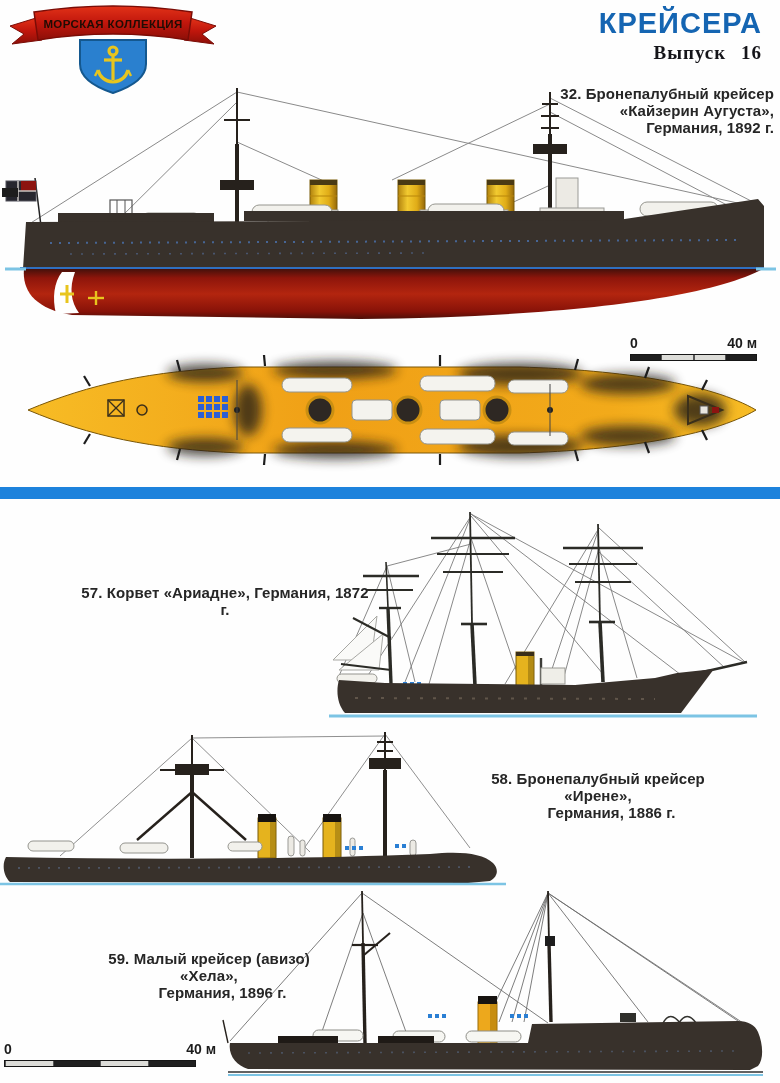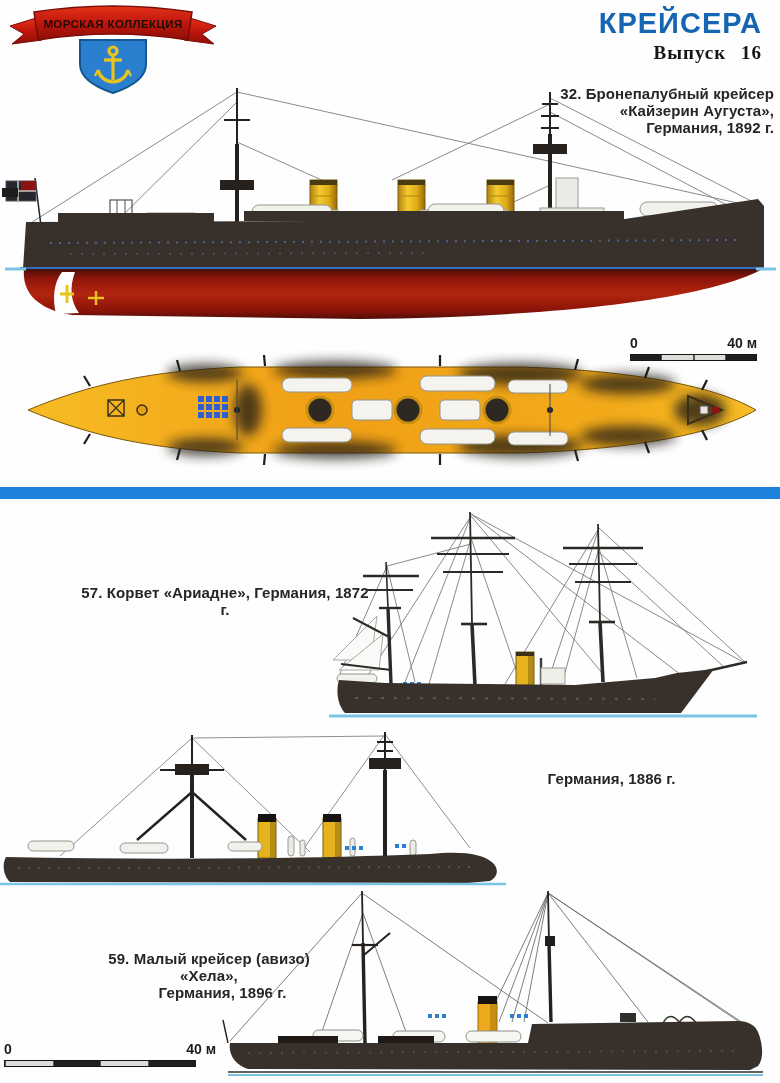--- a/index.html
+++ b/index.html
@@ -407,20 +407,21 @@
           <rect x="352" y="116" width="4" height="4"></rect>
           <rect x="359" y="116" width="4" height="4"></rect>
         <rect x="395" y="114" width="4" height="4"></rect>
           <rect x="402" y="114" width="4" height="4"></rect>
       </g>
       <line x1="0" y1="154" x2="506" y2="154" style="stroke:var(--waterline-blue)" stroke-width="2.6"></line>
     </svg>
   </div>
 
   <div class="abs caption" style="left:458px; top:770px; width:280px;">
+    <div>58. Бронепалубный крейсер «Ирене»,</div>
     <div class="cap-indent">Германия, 1886 г.</div>
   </div>
 
   <div class="abs caption" style="left:79px; top:950px; width:260px;">
     <div>59. Малый крейсер (авизо) «Хела»,</div>
     <div class="cap-indent">Германия, 1896 г.</div>
   </div>
 
   <div class="abs" style="left:218px; top:883px;">
     <svg width="562" height="200" viewBox="0 0 562 200">

